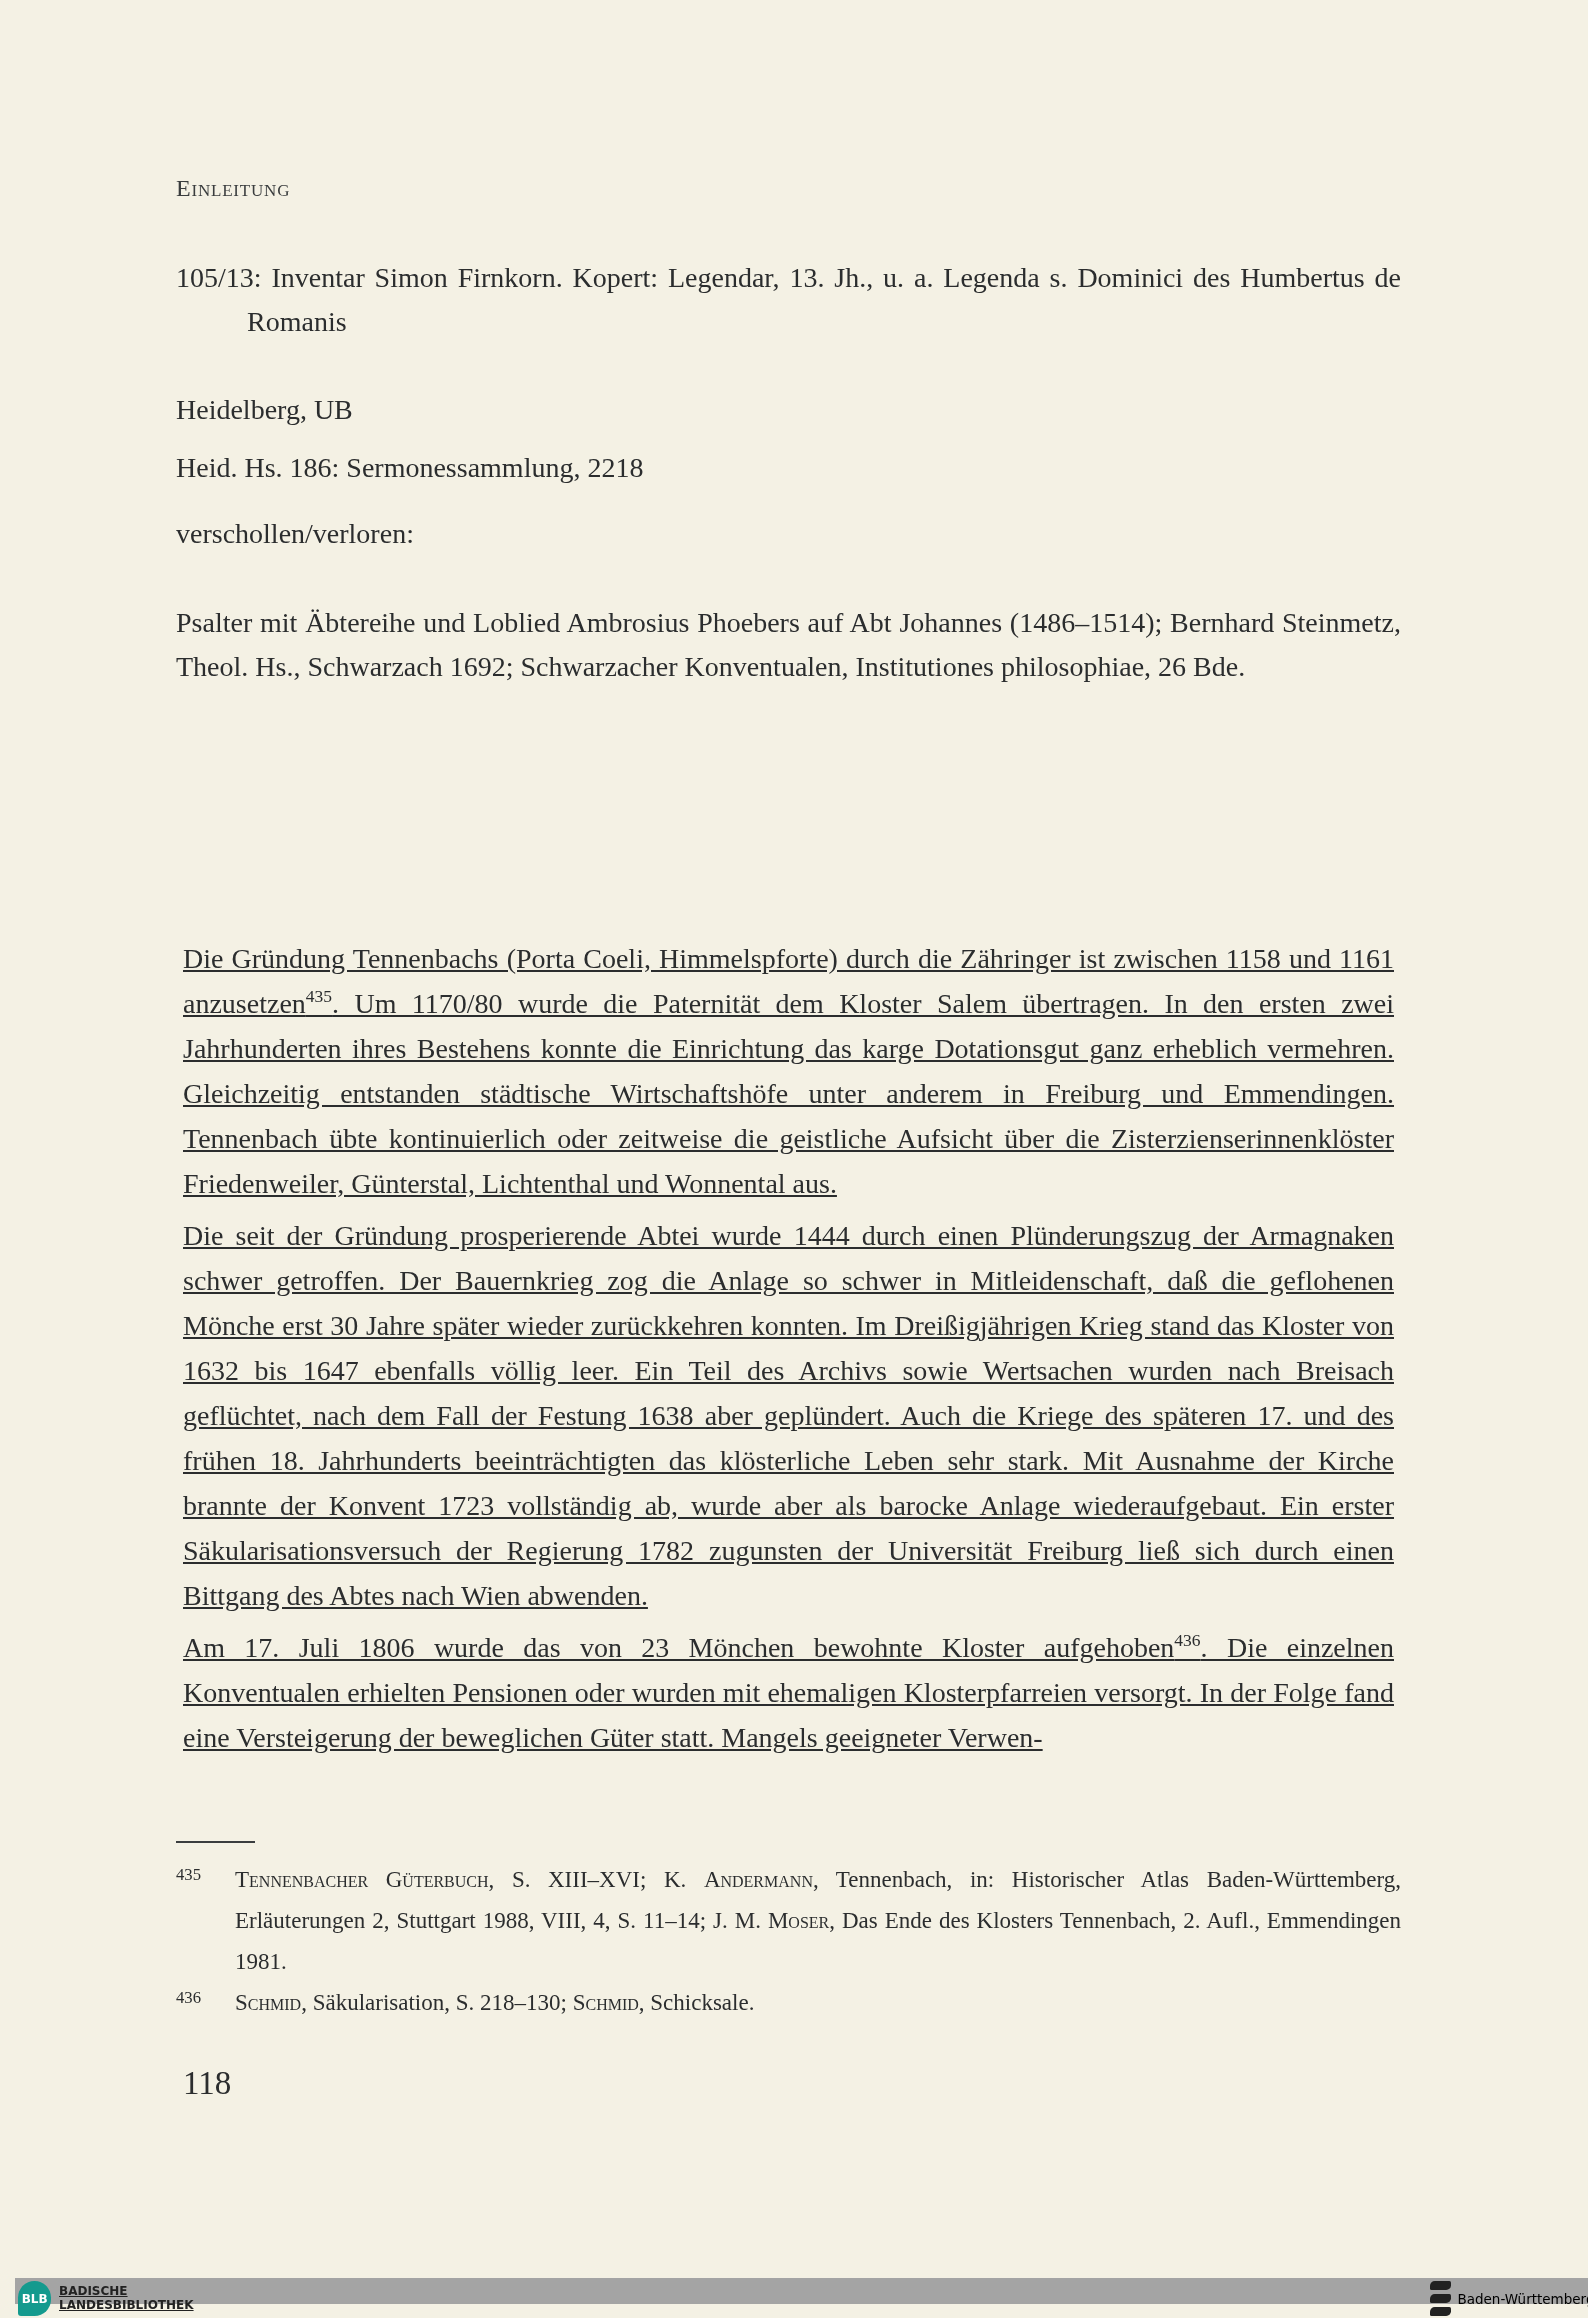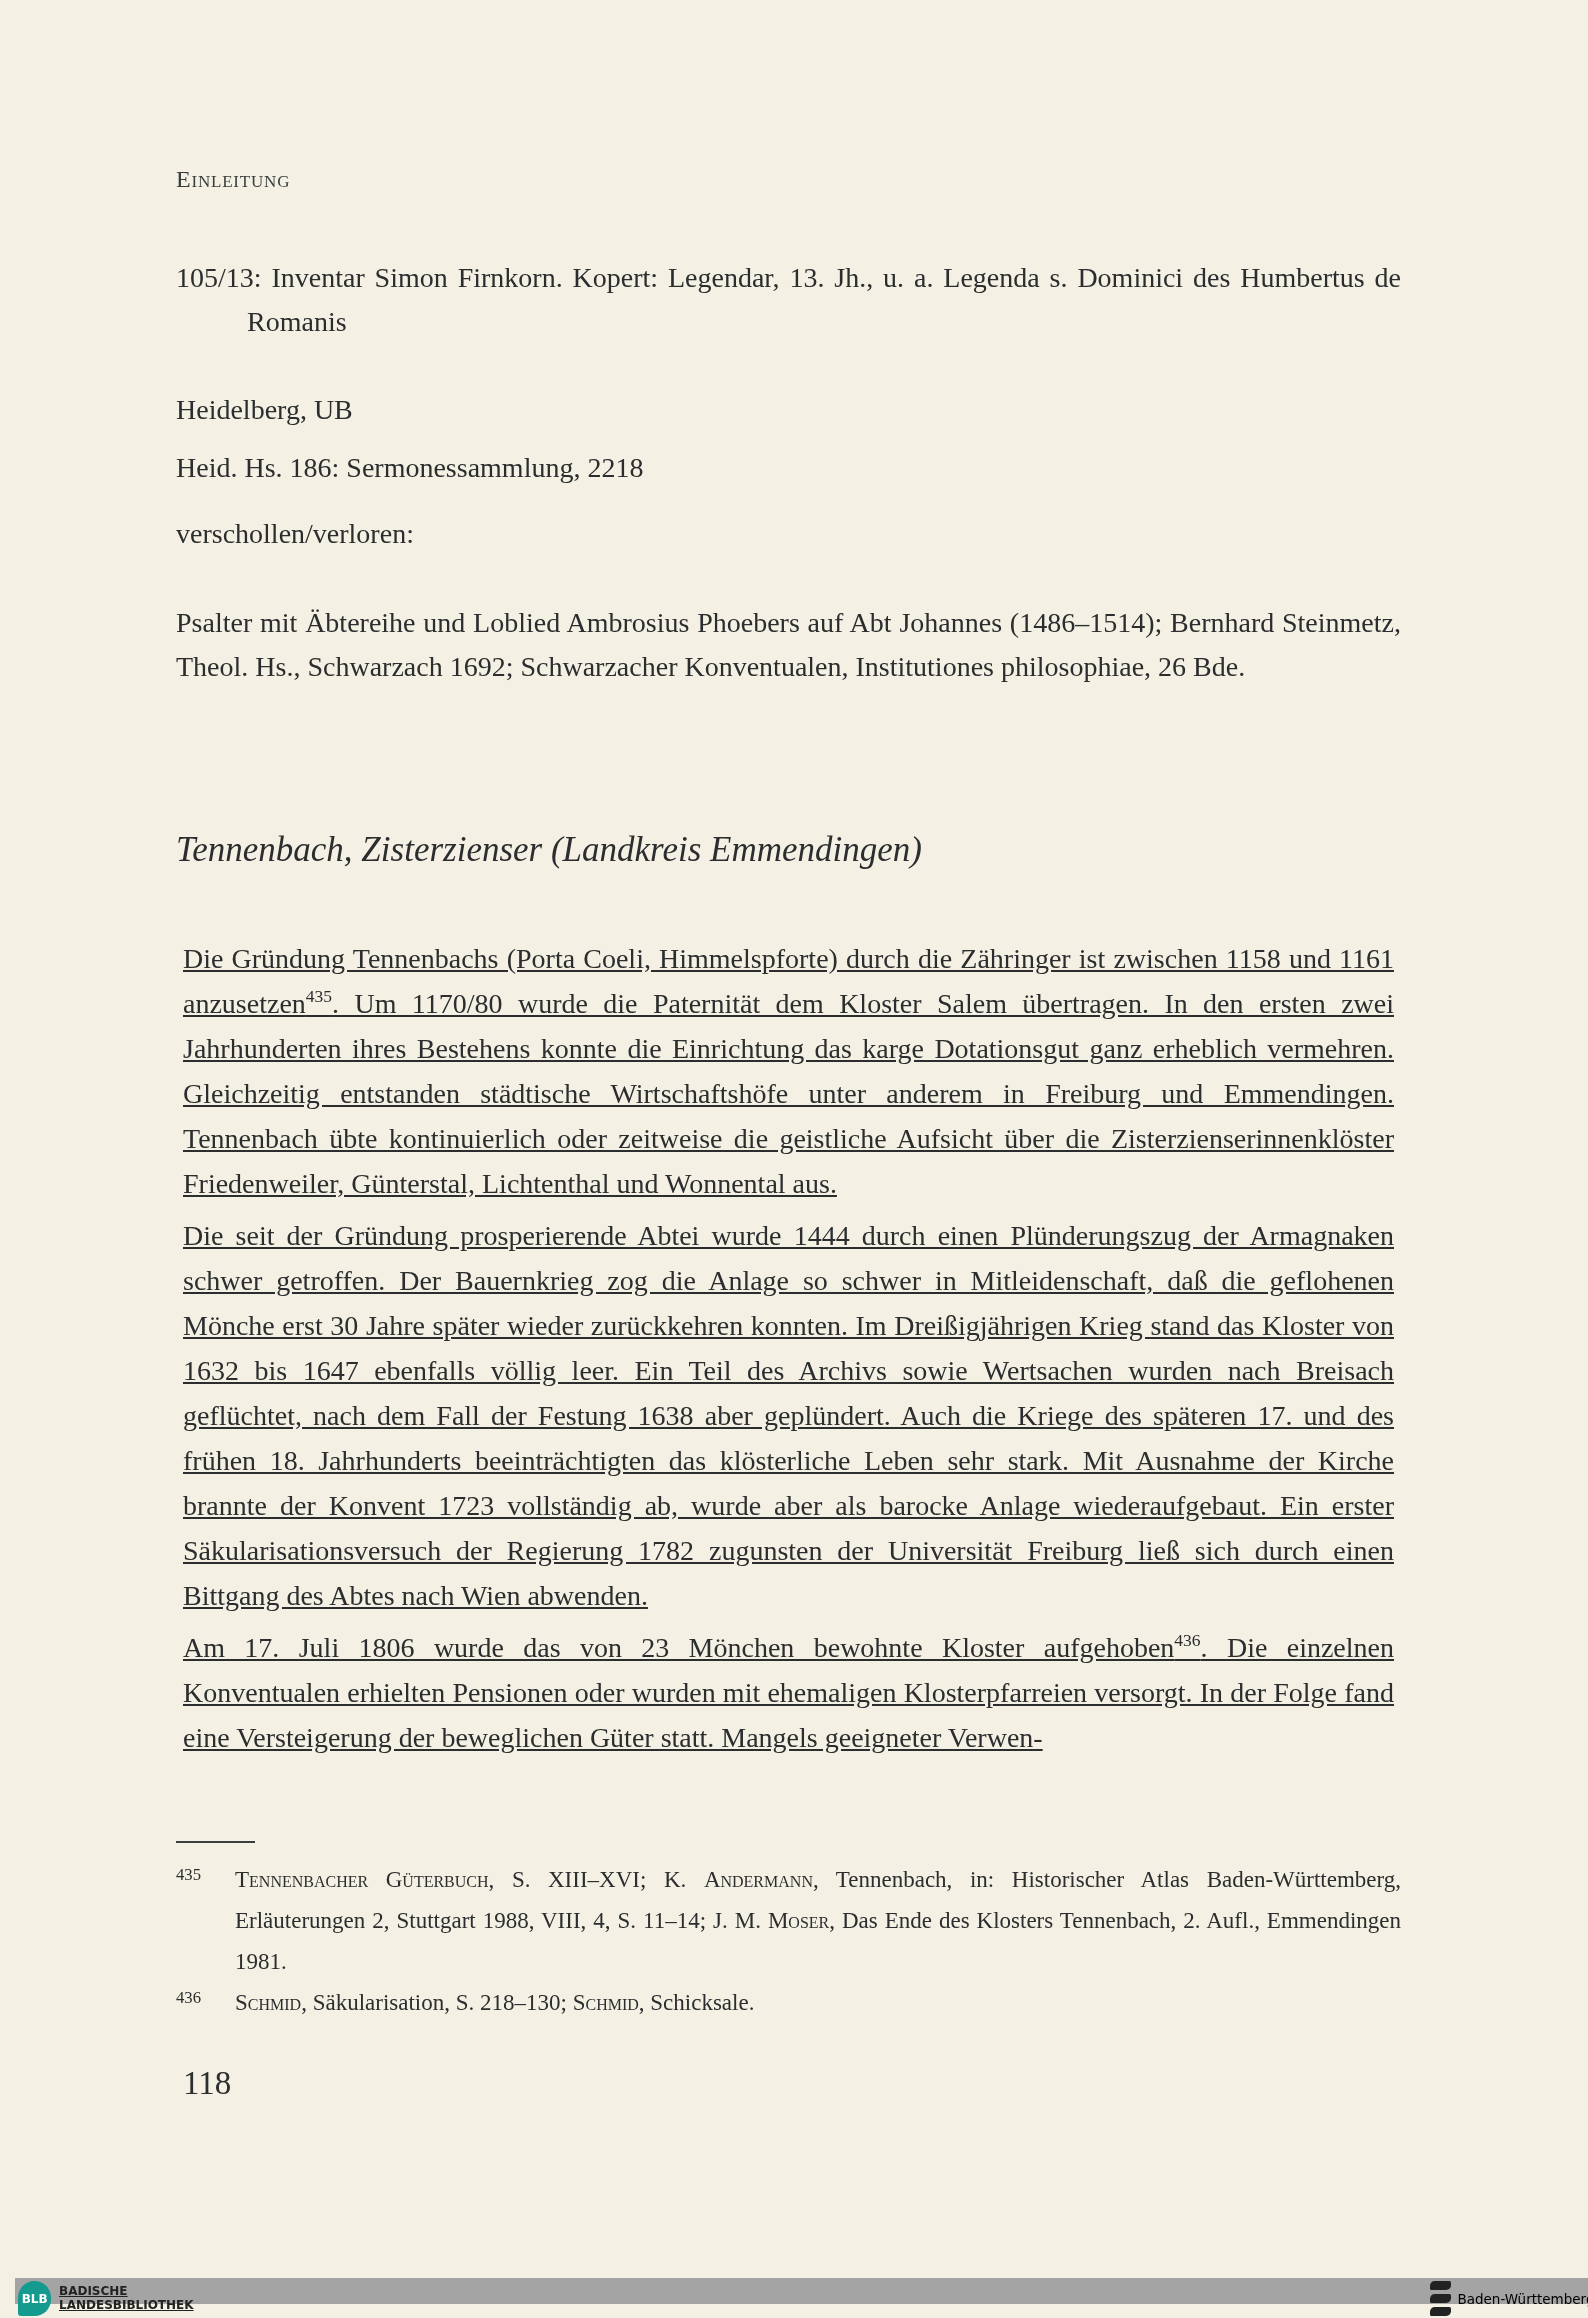--- a/index.html
+++ b/index.html
@@ -4,21 +4,21 @@
 <style>
   html, body { margin: 0; padding: 0; }
   body {
     width: 1589px; height: 2319px; position: relative; overflow: hidden;
     background: #f4f1e4;
     font-family: "Liberation Serif", "DejaVu Serif", serif;
     color: #2b2d2e;
   }
   .page { position: absolute; left: 0; top: 0; width: 1589px; height: 2278px; background: #f4f1e4; }
   .runhead {
-    position: absolute; left: 176px; top: 166px;
+    position: absolute; left: 176px; top: 175px;
     font-size: 24px; letter-spacing: 0.8px; font-variant: small-caps; color: #3a3d3e;
   }
   .block { position: absolute; left: 176px; width: 1225px; font-size: 28px; line-height: 44px; }
   .entry { margin: 0; text-align: justify; text-align-last: left; }
   .hang { padding-left: 71px; text-indent: -71px; }
   .head-section { position: absolute; left: 176px; top: 830px; font-size: 35px; font-style: italic; color: #2b2d2e; }
   .body-text { position: absolute; left: 176px; top: 929px; width: 1225px; font-size: 28px; line-height: 45px; }
   .body-text p { margin: 7px; text-align: justify; text-align-last: left; text-decoration: underline; }
   sup { font-size: 17.5px; line-height: 0; vertical-align: 11px; }
   .fn-rule { position: absolute; left: 176px; top: 1841px; width: 79px; height: 1.6px; background: #3a3d3e; }
@@ -58,21 +58,20 @@
   <div class="block" style="top:446px;">
     <p class="entry">Heid. Hs. 186: Sermonessammlung, 2218</p>
   </div>
   <div class="block" style="top:512px;">
     <p class="entry">verschollen/verloren:</p>
   </div>
   <div class="block" style="top:601px;">
     <p class="entry">Psalter mit Äbtereihe und Loblied Ambrosius Phoebers auf Abt Johannes (1486–1514); Bernhard Steinmetz, Theol. Hs., Schwarzach 1692; Schwarzacher Konventualen, Institutiones philosophiae, 26 Bde.</p>
   </div>
 
-  <div class="head-section">Tennenbach, Zisterzienser (Landkreis Emmendingen)</div>
 
   <div class="body-text">
     <p><span>Die Gründung Tennenbachs (Porta Coeli, Himmelspforte) durch die Zähringer ist zwischen 1158 und 1161 anzusetzen</span><sup>435</sup><span>. Um 1170/80 wurde die Paternität dem Kloster Salem übertragen. In den ersten zwei Jahrhunderten ihres Bestehens konnte die Einrichtung das karge Dotationsgut ganz erheblich vermehren. Gleichzeitig entstanden städtische Wirtschaftshöfe unter anderem in Freiburg und Emmendingen. Tennenbach übte kontinuierlich oder zeitweise die geistliche Aufsicht über die Zisterzienserinnenklöster Friedenweiler, Günterstal, Lichtenthal und Wonnental aus.</span></p>
     <p>Die seit der Gründung prosperierende Abtei wurde 1444 durch einen Plünderungszug der Armagnaken schwer getroffen. Der Bauernkrieg zog die Anlage so schwer in Mitleidenschaft, daß die geflohenen Mönche erst 30 Jahre später wieder zurückkehren konnten. Im Dreißigjährigen Krieg stand das Kloster von 1632 bis 1647 ebenfalls völlig leer. Ein Teil des Archivs sowie Wertsachen wurden nach Breisach geflüchtet, nach dem Fall der Festung 1638 aber geplündert. Auch die Kriege des späteren 17. und des frühen 18. Jahrhunderts beeinträchtigten das klösterliche Leben sehr stark. Mit Ausnahme der Kirche brannte der Konvent 1723 vollständig ab, wurde aber als barocke Anlage wiederaufgebaut. Ein erster Säkularisationsversuch der Regierung 1782 zugunsten der Universität Freiburg ließ sich durch einen Bittgang des Abtes nach Wien abwenden.</p>
     <p><span>Am 17. Juli 1806 wurde das von 23 Mönchen bewohnte Kloster aufgehoben</span><sup>436</sup><span>. Die einzelnen Konventualen erhielten Pensionen oder wurden mit ehemaligen Klosterpfarreien versorgt. In der Folge fand eine Versteigerung der beweglichen Güter statt. Mangels geeigneter Verwen-</span></p>
   </div>
 
   <div class="fn-rule"></div>
 
   <div class="footnotes">

